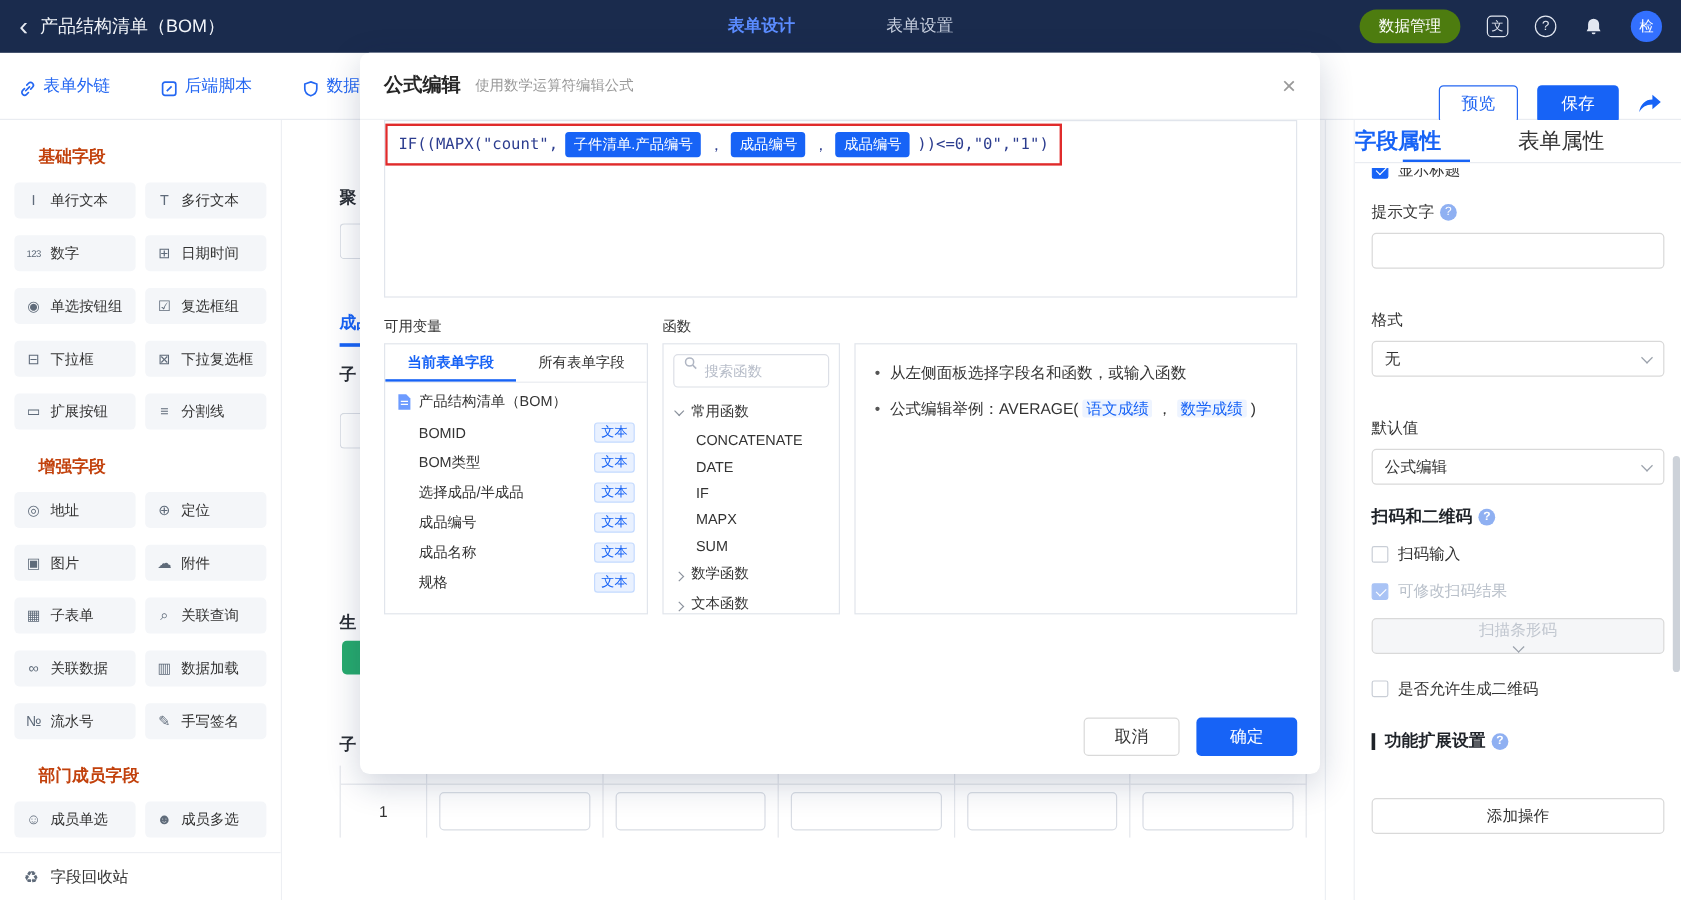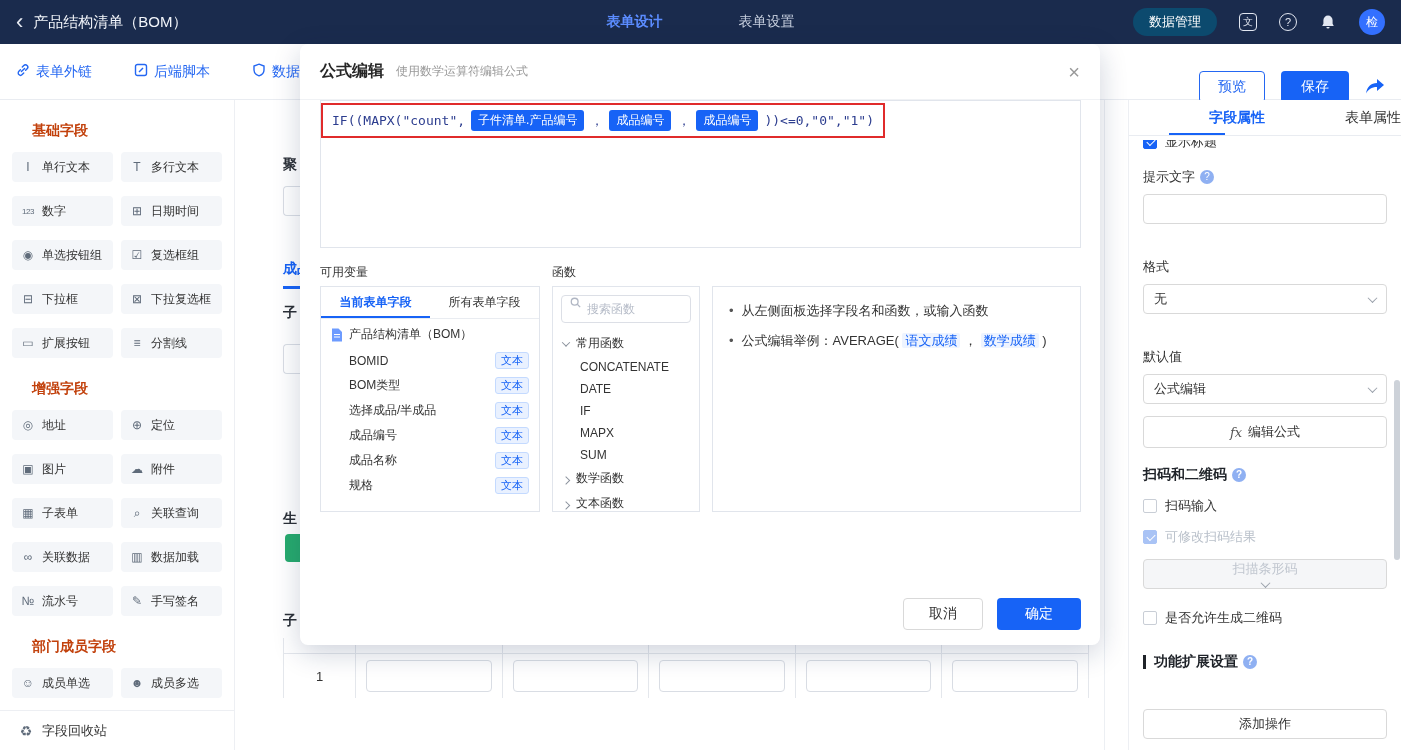--- a/index.html
+++ b/index.html
@@ -7,29 +7,29 @@
   body { font-family:"Liberation Sans",sans-serif; background:#fff; position:relative; overflow:hidden; color:#333; }
 
   
   .topbar { position:absolute; left:0; top:0; width:1401px; height:44px; background:#1a2b4d; display:flex; align-items:center; padding:0 16px; z-index:5; color:#fff; }
   .tb-back { font-size:22px; line-height:1; color:#e7ebf3; margin-right:10px; cursor:pointer; }
   .tb-title { font-size:15px; font-weight:500; color:#f2f5fa; }
   .tb-tabs { position:absolute; left:50%; transform:translateX(-50%); display:flex; gap:76px; }
   .tb-tab { font-size:14px; color:#c8d0df; cursor:pointer; }
   .tb-tab.active { color:#5b8cff; font-weight:600; }
   .tb-right { margin-left:auto; display:flex; align-items:center; gap:22px; }
-  .green-pill { height:28px; padding:0 16px; border:none; border-radius:15px; background:#0c4a6e; color:#fff; font-size:13px; cursor:pointer; font-family:inherit; }
+  .green-pill { height:28px; padding:0 16px; border:none; border-radius:15px; background:#4d7c0f; color:#fff; font-size:13px; cursor:pointer; font-family:inherit; }
   .tb-ic { width:18px; height:18px; display:flex; align-items:center; justify-content:center; color:#e2e7f1; }
   .ic-translate { border:1.4px solid #e2e7f1; border-radius:4px; font-size:10px; }
   .ic-help { border:1.4px solid #e2e7f1; border-radius:50%; font-size:11px; }
   .avatar { width:26px; height:26px; border-radius:50%; background:#3370ff; color:#fff; font-size:12px; display:flex; align-items:center; justify-content:center; }
 
   
   .toolbar { position:absolute; left:0; top:44px; width:1401px; height:56px; background:#fff; border-bottom:1px solid #e9ecf1; display:flex; align-items:center; padding:0 16px; z-index:1; }
-  .tool-link { display:flex; align-items:flex-start; gap:6px; color:#2467f2; font-size:14px; margin-right:42px; cursor:pointer; white-space:nowrap; }
+  .tool-link { display:flex; align-items:flex-end; gap:6px; color:#2467f2; font-size:14px; margin-right:42px; cursor:pointer; white-space:nowrap; }
   .tool-right { margin-left:auto; display:flex; align-items:center; gap:16px;margin-top:31px; }
   .btn-preview { height:32px; padding:0 18px; border:1px solid #2467f2; color:#2467f2; background:#fff; border-radius:4px; font-size:14px; cursor:pointer; font-family:inherit; }
   .btn-save { height:32px; padding:0 20px; border:none; background:#1763f6; color:#fff; border-radius:4px; font-size:14px; cursor:pointer; font-family:inherit; }
 
   
   .sidebar { position:absolute; left:0; top:100px; width:235px; bottom:0; background:#fff; border-right:1px solid #edeff3; padding:16px 12px 0 12px; overflow:hidden; z-index:1; }
   .sec-title { font-size:14px; font-weight:700; color:#c2410c; margin:6px 20px 12px; }
   .fgrid { display:grid; grid-template-columns:1fr 1fr; gap:14px 8px; margin-bottom:22px; }
   .field-item { height:30px; background:#f4f6f9; border-radius:4px; display:flex; align-items:center; gap:6px; padding:0 8px; font-size:12px; color:#333; cursor:pointer; white-space:nowrap; overflow:hidden; }
   .fi-icon { width:16px; text-align:center; color:#5f6b7a; font-size:12px; flex:none; }
@@ -46,21 +46,21 @@
   .frag-sliver { position:absolute; left:48px; width:17px; height:30px; border:1px solid #d9dde4; border-right:none; border-radius:4px 0 0 4px; background:#fff; }
   .frag-green { position:absolute; left:50px; top:434px; width:15px; height:28px; background:#27ab6e; border-radius:4px 0 0 4px; }
   .frag-table { position:absolute; left:48px; top:538px; width:806px; display:grid; grid-template-columns:72px repeat(5,1fr); border-left:1px solid #e4e7ec; }
   .ft-h { height:16px; border-right:1px solid #e4e7ec; border-bottom:1px solid #e4e7ec; }
   .ft-c { height:44px; border-right:1px solid #e4e7ec; display:flex; align-items:center; justify-content:center; padding:0 10px; font-size:13px; color:#333; }
   .cell-input { width:100%; height:32px; border:1px solid #d9dde4; border-radius:4px; background:#fff; }
 
   
   .rightpanel { position:absolute; right:0; top:100px; width:273px; bottom:0; background:#fff; border-left:1px solid #edeff3; padding:0 14px; overflow:hidden; z-index:1; }
   .rp-tabs { display:flex; height:36px; margin:0 -14px; border-bottom:1px solid #e9ecf1; }
-  .rp-tab { flex:1; text-align:right; line-height:34px; font-size:14px; color:#333; cursor:pointer; position:relative; }
+  .rp-tab { flex:1; text-align:left; line-height:34px; font-size:18px; color:#333; cursor:pointer; position:relative; }
   .rp-tab.active { color:#1763f6; font-weight:600; }
   .rp-tab.active::after { content:""; position:absolute; left:50%; transform:translateX(-50%); bottom:0; width:56px; height:2px; background:#1763f6; }
   .half-row { height:14px; overflow:hidden; margin-top:4px; }
   .half-row .inner { margin-top:-7px; display:flex; align-items:center; gap:8px; font-size:13px; color:#333; }
   .rp-label { display:flex; align-items:center; gap:5px; font-size:13px; color:#333; margin:14px 0 8px; }
   .rp-sec { display:flex; align-items:center; gap:5px; font-size:14px; font-weight:700; color:#1f2329; margin:18px 0 4px; }
   .vbar { width:3px; height:14px; background:#1f2329; margin-right:3px; }
   .q { width:14px; height:14px; flex:none; border-radius:50%; background:#8fb0f2; color:#fff; font-size:10px; line-height:14px; text-align:center; cursor:pointer; }
   .rp-input { width:100%; height:30px; border:1px solid #d9d9d9; border-radius:4px; background:#fff; font-family:inherit; font-size:13px; padding:0 10px; }
   .rp-select { width:100%; height:30px; border:1px solid #d9d9d9; border-radius:4px; background:#fff; display:flex; align-items:center; justify-content:space-between; padding:0 10px; font-size:13px; color:#333; cursor:pointer; }
@@ -346,24 +346,20 @@
   </div>
 
   <div class="rp-label" style="margin-top:34px;">
       <span>默认值</span>
     </div>
   <div class="rp-select">
     <span>公式编辑</span>
     <span class="chev"></span>
   </div>
 
-  <button class="fx-btn">
-    <span class="fx-g">fx</span>
-    <span>编辑公式</span>
-  </button>
 
   <div class="rp-sec">
     <span>扫码和二维码</span>
     <span class="q">?</span>
   </div>
   <div class="cb-row">
     <span class="cb"></span>
     <span>扫码输入</span>
   </div>
   <div class="cb-row">

